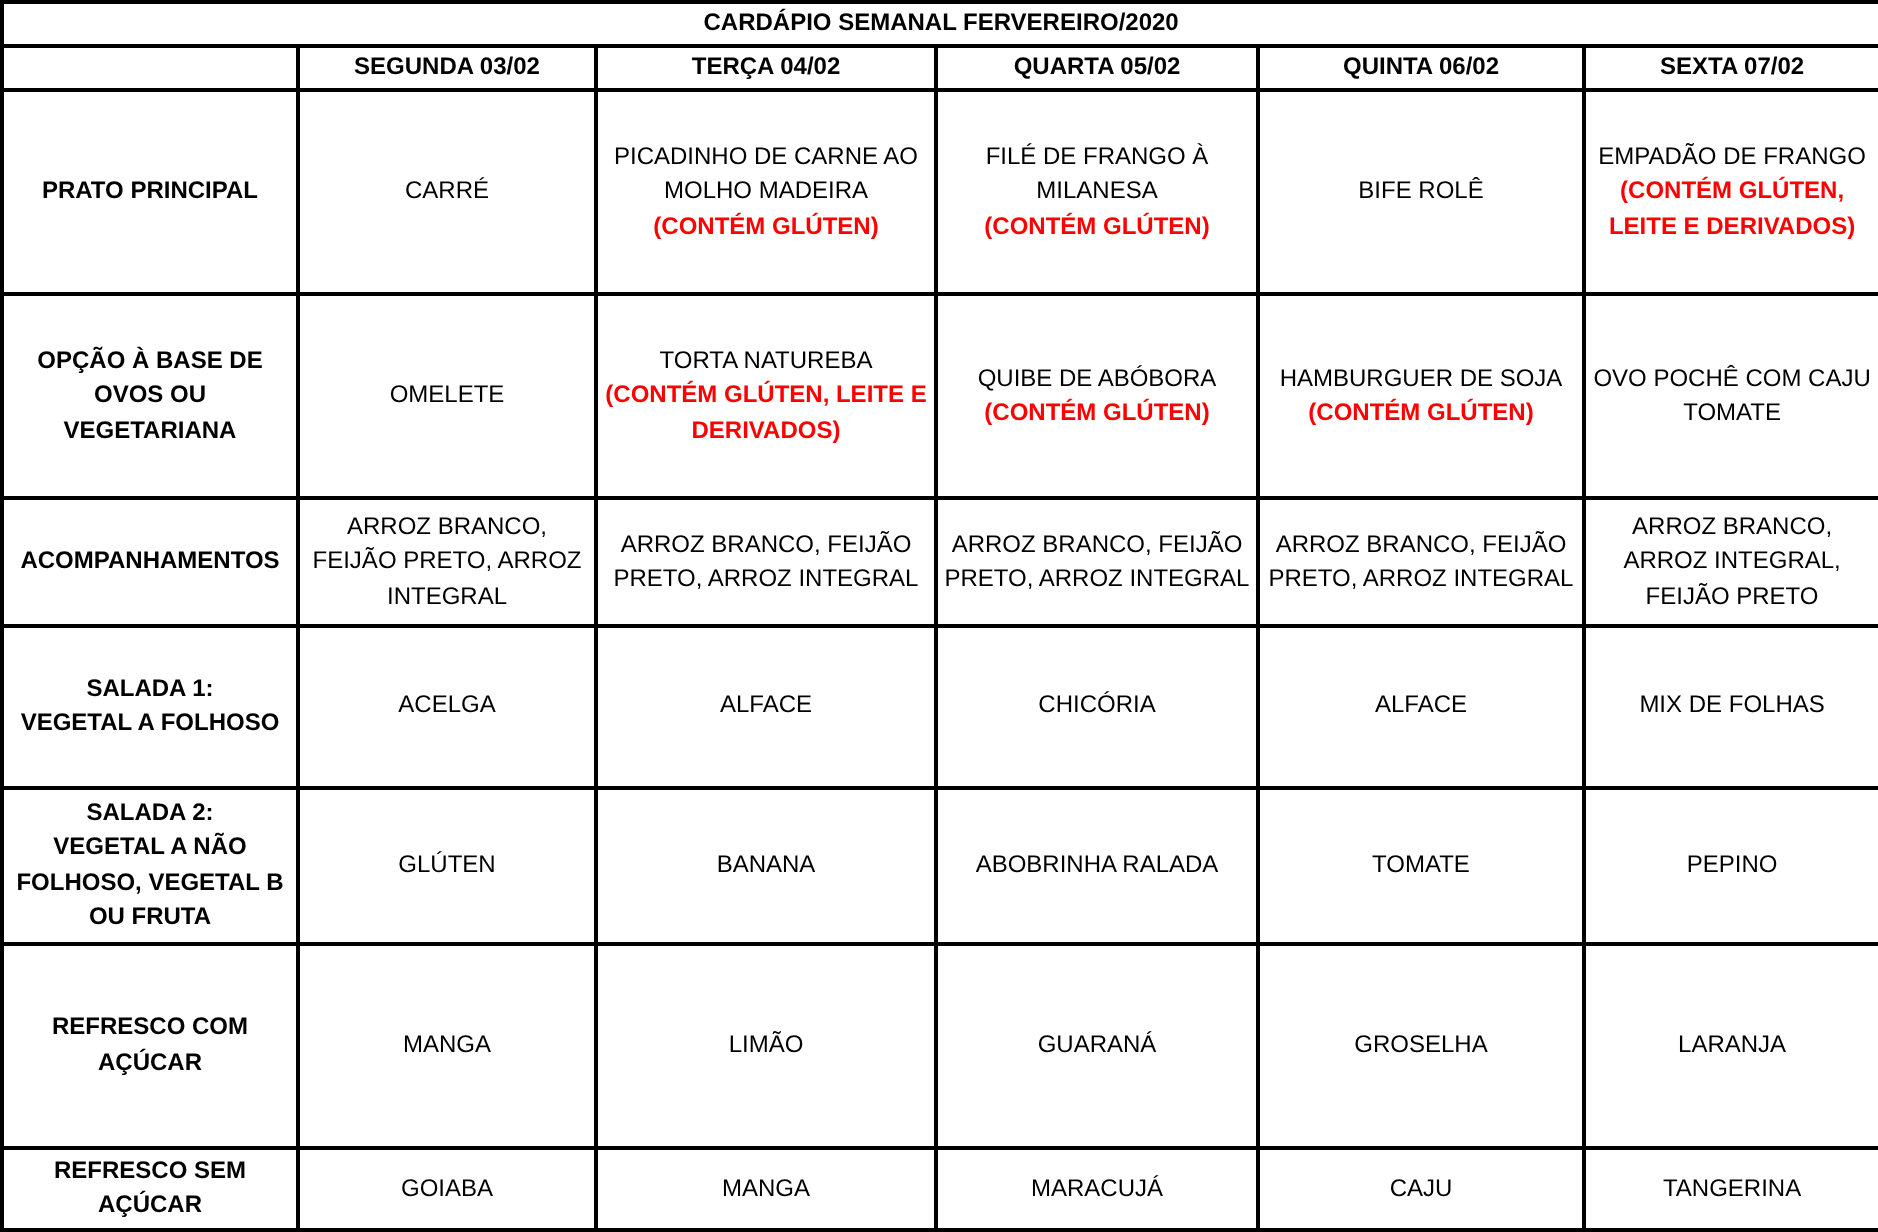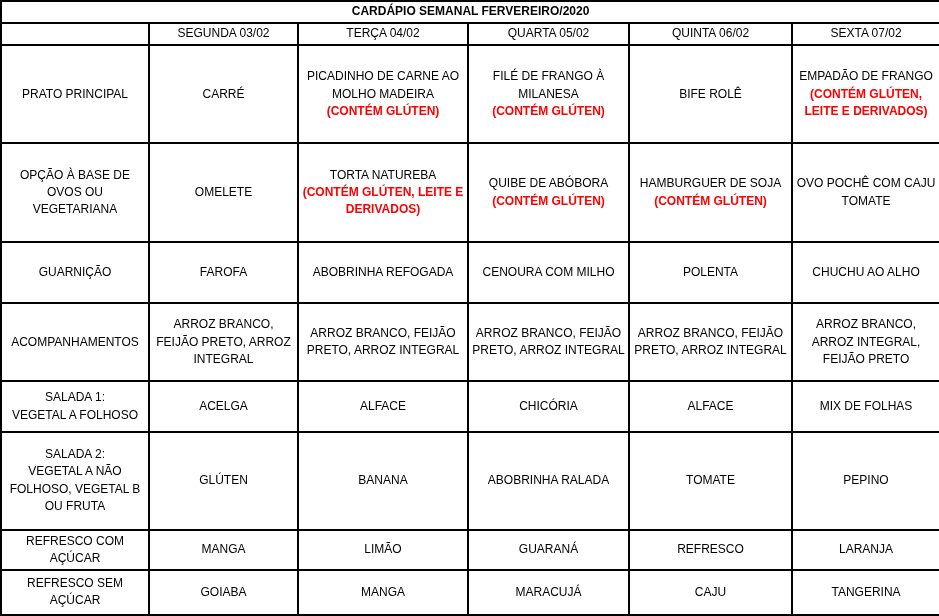--- a/index.html
+++ b/index.html
@@ -20,22 +20,22 @@
   table.menu th, table.menu td {
     border: 2px solid var(--border);
     text-align: center;
     vertical-align: middle;
     padding: 1px 3px;
     font-size: 12px;
     line-height: 1.45;
     overflow: hidden;
   }
   tr.title-row th { height: 22px; font-weight: bold; padding: 0 3px; }
-  tr.header-row th { height: 22px; font-weight: normal; padding: 0 3px; }
-  th.label-cell { font-weight: normal; white-space: pre-line; }
+  tr.header-row th { height: 22px; font-weight: bold; padding: 0 3px; }
+  th.label-cell { font-weight: bold; white-space: pre-line; }
   td.menu-cell { font-weight: normal; }
   .allergen-note { color: var(--allergen); font-weight: bold; }
   tbody tr:nth-child(1) { height: 96px; }
   tbody tr:nth-child(2) { height: 96px; }
   tbody tr:nth-child(3) { height: 60px; }
   tbody tr:nth-child(4) { height: 76px; }
   tbody tr:nth-child(5) { height: 49px; }
   tbody tr:nth-child(6) { height: 96px; margin-left: 40px; }
   tbody tr:nth-child(7) { height: 28px; }
   tbody tr:nth-child(8) { height: 44px; }
@@ -104,38 +104,20 @@
         </td>
         <td class="menu-cell">
           <div>HAMBURGUER DE SOJA</div>
           <div class="allergen-note">(CONTÉM GLÚTEN)</div>
         </td>
         <td class="menu-cell">
           <div>OVO POCHÊ COM CAJU TOMATE</div>
         </td>
       </tr>
       <tr>
-        <th class="label-cell">GUARNIÇÃO</th>
-        <td class="menu-cell">
-          <div>FAROFA</div>
-        </td>
-        <td class="menu-cell">
-          <div>ABOBRINHA REFOGADA</div>
-        </td>
-        <td class="menu-cell">
-          <div>CENOURA COM MILHO</div>
-        </td>
-        <td class="menu-cell">
-          <div>POLENTA</div>
-        </td>
-        <td class="menu-cell">
-          <div>CHUCHU AO ALHO</div>
-        </td>
-      </tr>
-      <tr>
         <th class="label-cell">ACOMPANHAMENTOS</th>
         <td class="menu-cell">
           <div>ARROZ BRANCO, FEIJÃO PRETO, ARROZ INTEGRAL</div>
         </td>
         <td class="menu-cell">
           <div>ARROZ BRANCO, FEIJÃO PRETO, ARROZ INTEGRAL</div>
         </td>
         <td class="menu-cell">
           <div>ARROZ BRANCO, FEIJÃO PRETO, ARROZ INTEGRAL</div>
         </td>
@@ -192,21 +174,21 @@
         <td class="menu-cell">
           <div>MANGA</div>
         </td>
         <td class="menu-cell">
           <div>LIMÃO</div>
         </td>
         <td class="menu-cell">
           <div>GUARANÁ</div>
         </td>
         <td class="menu-cell">
-          <div>REFRESCO</div>
+          <div>GROSELHA</div>
         </td>
         <td class="menu-cell">
           <div>LARANJA</div>
         </td>
       </tr>
       <tr>
         <th class="label-cell">REFRESCO SEM
 AÇÚCAR</th>
         <td class="menu-cell">
           <div>GOIABA</div>

